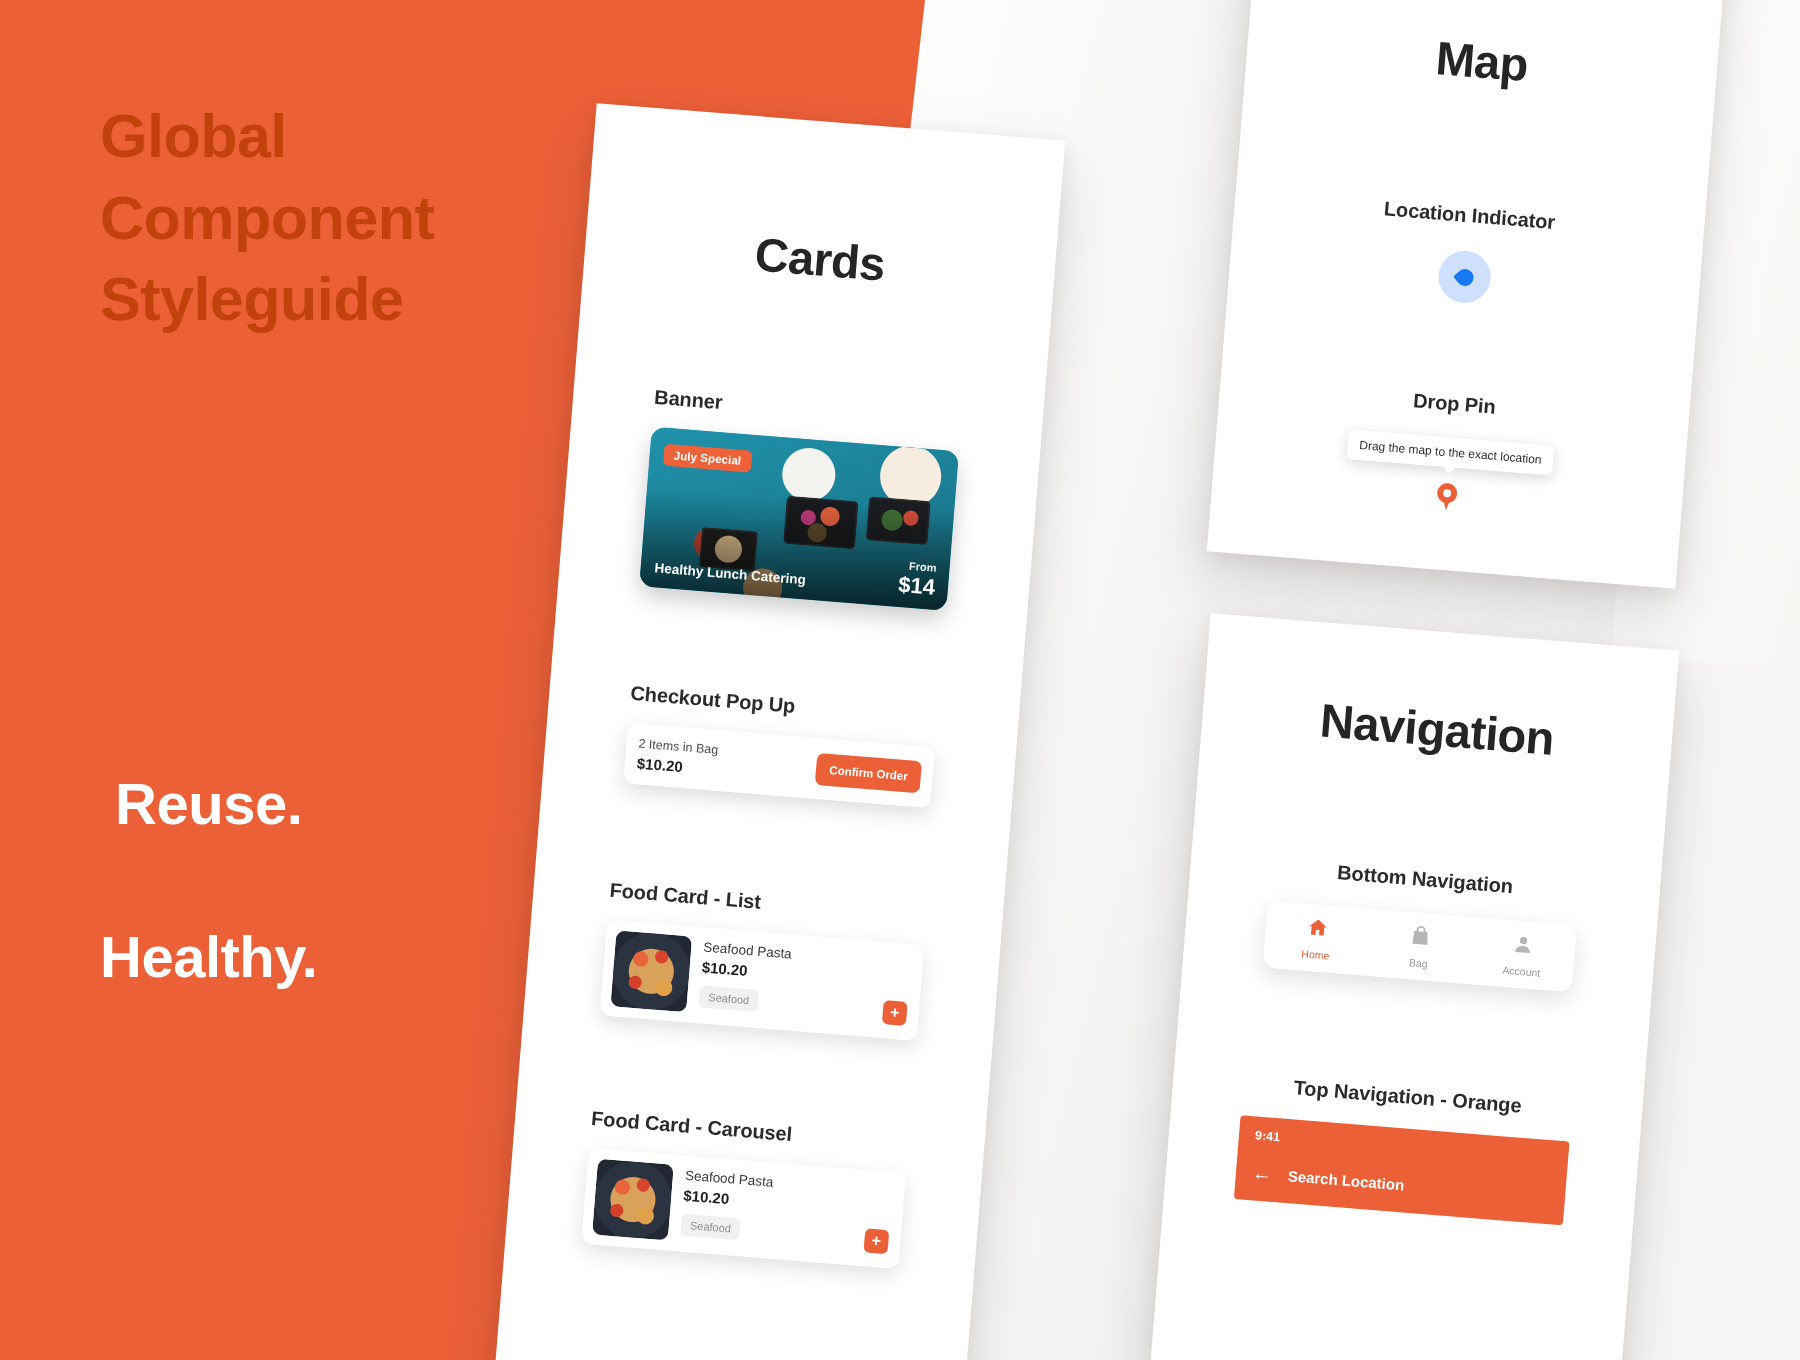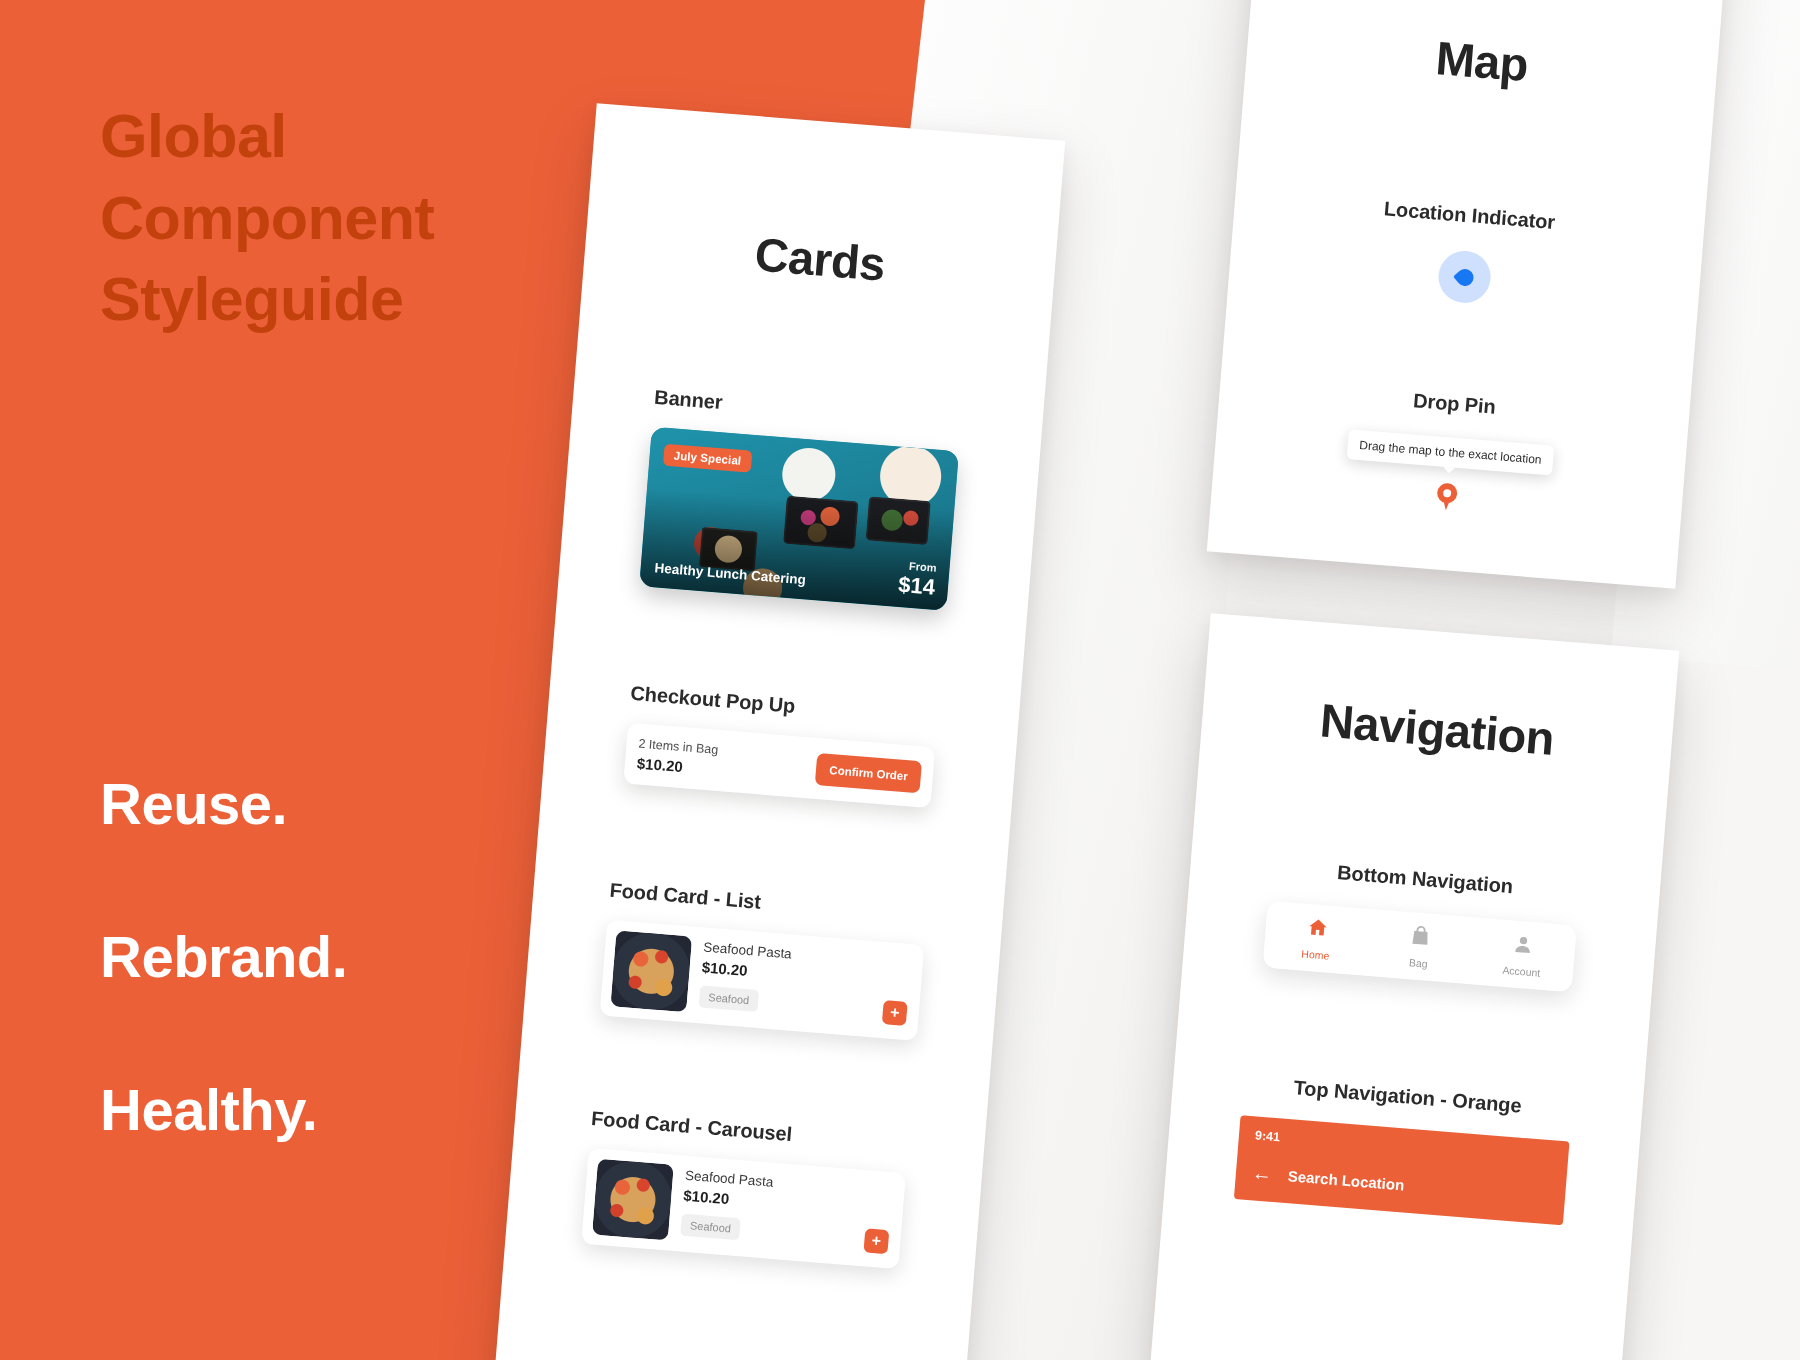--- a/index.html
+++ b/index.html
@@ -37,20 +37,21 @@
     z-index: 7;
   }
   .hero-words {
     position: absolute;
     left: 100px; top: 770px;
     z-index: 7;
     color: #ffffff;
     font-weight: 700;
     font-size: 58px;
     letter-spacing: -0.5px;
+    text-align: center;
   }
   .hero-words div { margin-bottom: 86px; }
   .hero-words div:last-child { margin-bottom: 0; }
 
   
   .sheet {
     position: absolute;
     background: #ffffff;
     box-shadow: 0 26px 60px rgba(40,30,25,0.17), 0 6px 18px rgba(40,30,25,0.07);
   }
@@ -450,17 +451,16 @@
         </div>
         <button class="btn-add">+</button>
       </div>
     </div>
   </div>
 
   <div class="orange-panel"></div>
   <div class="hero-title">Global Component Styleguide</div>
   <div class="hero-words">
     <div>Reuse.</div>
-    <div>Rebrand.</div>
     <div>Healthy.</div>
   </div>
 
 </div>
 
 </body></html>

